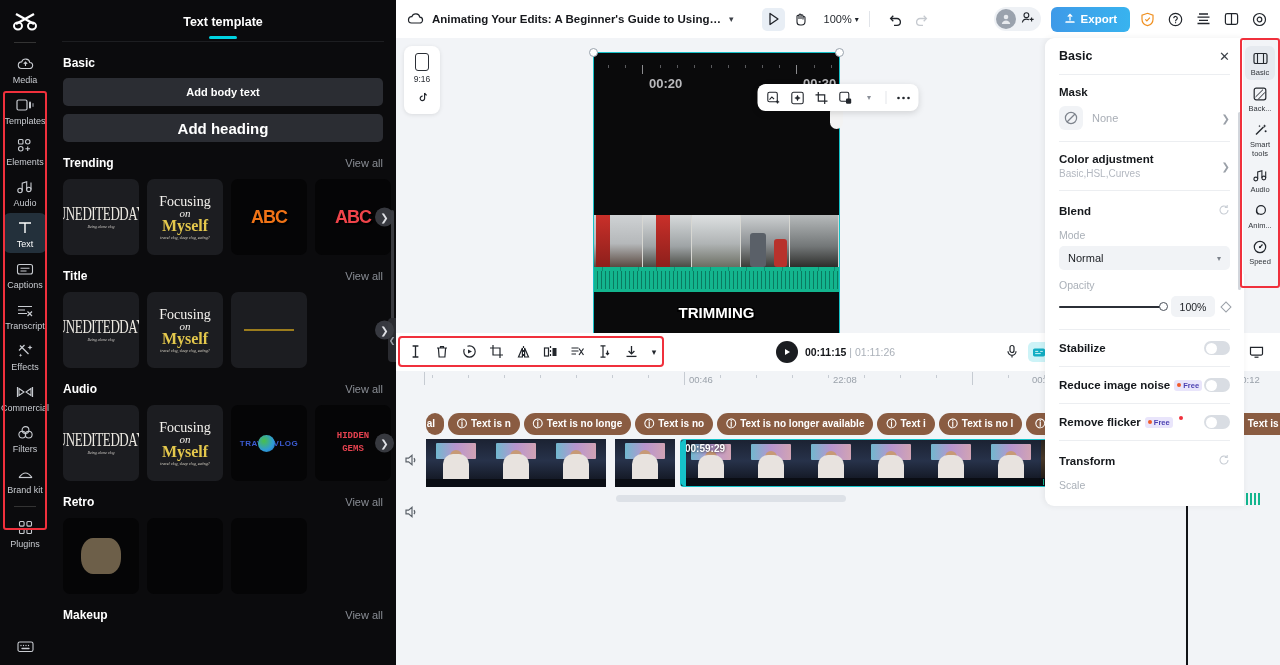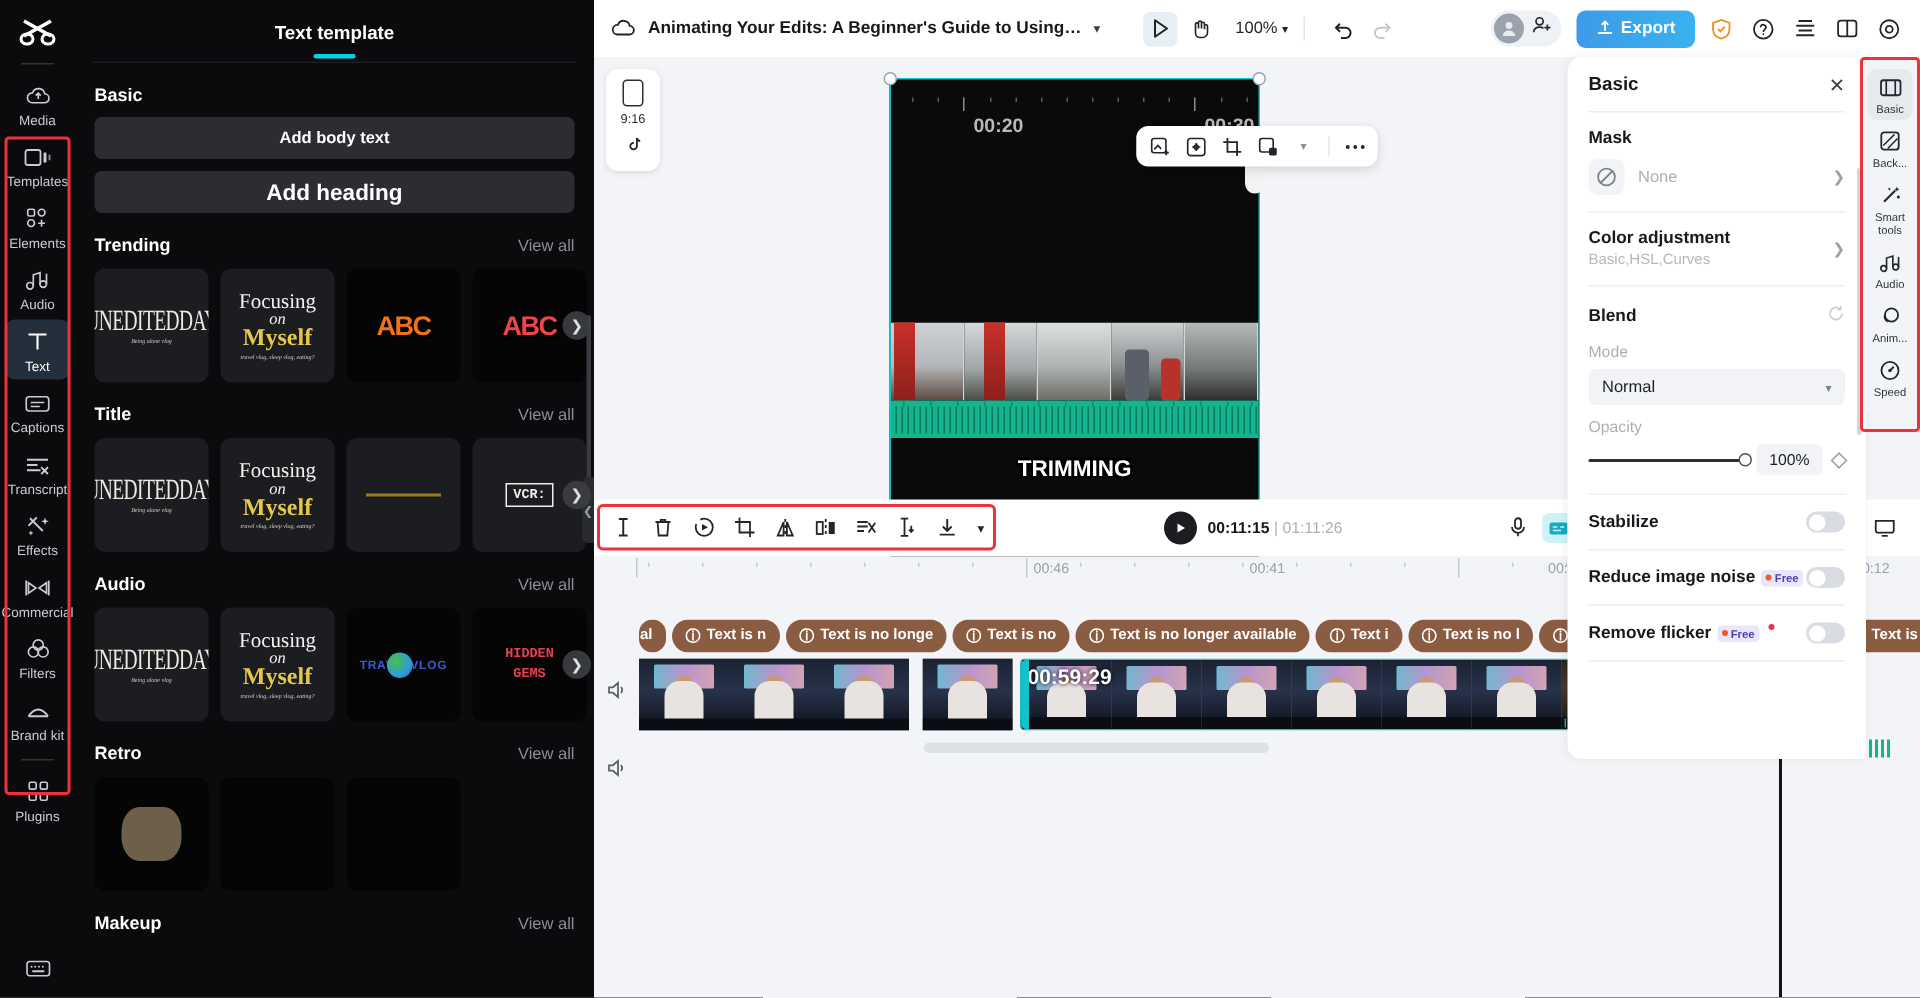--- a/index.html
+++ b/index.html
@@ -225,21 +225,21 @@
                 background: linear-gradient(90deg,#7fd1e8,#d2a7e8,#f0b8c8); opacity:.85; border-radius:1px;}
   .vcell .person { position:absolute; left:17px; top:15px; width:26px; height:28px; background:#e8e3df; border-radius:10px 10px 3px 3px;}
   .vcell .head { position:absolute; left:24px; top:11px; width:12px; height:12px; border-radius:50%; background:#c79a77;}
   .vcell .desk { position:absolute; left:0; bottom:0; width:100%; height:8px; background:#0a0d14;}
   .vcell.alt .bg { background: linear-gradient(180deg,#2a2520 0%, #4a3a2a 40%, #141210 100%); }
   .vcell.alt .scr { background: linear-gradient(90deg,#9a3b2c,#c2644a,#3f3a32); }
   .vcell.alt .person { background:#b23a32; }
   .vcell.dark .bg { background: linear-gradient(180deg,#101317 0%, #1a1f26 60%, #07090b 100%); }
   .vcell .wave { position:absolute; left:2px; bottom:1px; right:2px; height:6px;
                  background: repeating-linear-gradient(90deg,#13b58e 0 1px, transparent 1px 3px); }
-  .vclip-badge { position: absolute; left: 4px; top: 3px; color: #fff; font-size: 14px; font-weight: bold;
+  .vclip-badge { position: absolute; left: 4px; top: 3px; color: #fff; font-size: 10px; font-weight: bold;
                  text-shadow: 0 0 3px #000; z-index: 3; }
   .trim-bar { position: absolute; left: 0; top: 0; width: 5px; height: 100%; background: #16c2c9;
               border-radius: 3px 0 0 3px; z-index: 4; }
   .tl-speaker { position: absolute; left: 6px; width: 18px; height: 18px; display: flex; align-items: center; justify-content: center; }
   .tl-audio-row { position: absolute; left: 30px; right: 0; top: 100px; height: 16px; }
   .tl-audio-pill { position: absolute; left: 190px; width: 230px; height: 7px; background: #dde1e7; border-radius: 4px; top: 4px; }
   .tl-audio-wave { position: absolute; right: 20px; top: 2px; width: 110px; height: 12px;
                    background: repeating-linear-gradient(90deg,#13b58e 0 2px, transparent 2px 4px); }
   .playhead { position: absolute; top: 0; bottom: 0; width: 1.5px; background: #121418; z-index: 9; }
   .playhead .cap { position: absolute; top: -1px; left: -5px; width: 12px; height: 16px;
@@ -509,23 +509,20 @@
       <div class="tile">
         <div class="t-focus">
           <div class="l1">Focusing</div>
           <div class="l2">on</div>
           <div class="l3">Myself</div>
           <div class="l4">travel vlog, sleep vlog, eating?</div>
         </div>
       </div>
       <div class="tile">
         <div class="t-line"></div>
-      </div>
-      <div class="tile">
-        <div class="t-vcr">VCR:</div>
       </div>
       <div class="arrow-next">❯</div>
     </div>
 
     <div class="sec-head">
       <span class="sec-title">Audio</span>
       <span class="view-all">View all</span>
     </div>
     <div class="tiles">
       <div class="tile">
@@ -978,21 +975,21 @@
         <div class="mj" style="left:576px"></div>
         <div class="tk" style="left:612px"></div>
           <div class="tk" style="left:648px"></div>
         <div class="tk" style="left:684px"></div>
           <div class="tk" style="left:720px"></div>
         <div class="tk" style="left:756px"></div>
           <div class="tk" style="left:792px"></div>
         <div class="tk" style="left:828px"></div>
         <div class="mj" style="left:28px"></div>
         <div class="lb" style="left:293px">00:46</div>
-        <div class="lb" style="left:437px">00:41</div>
+        <div class="lb" style="left:437px">22:08</div>
         <div class="lb" style="left:636px">00:10</div>
         <div class="lb" style="left:840px">00:12</div>
       </div>
 
       <div class="tl-rows">
 
         <div class="tl-track-text">
           <div class="textclip" style="padding-left:0;width:18px;justify-content:flex-end">
             <span>al</span>
           </div>
@@ -1255,20 +1252,32 @@
                 <span>Free</span>
             </span>
             <span class="reddot"></span>
           </span>
           <span class="switch">
               <span class="sk"></span>
             </span>
         </div>
         <div class="pr-hr" style="margin-top:11px"></div>
 
+        <div class="pr-sec">
+          <div class="pr-row">
+            <span class="pr-lbl">Transform</span>
+            <span>
+              <svg width="12" height="12" viewBox="0 0 12 12">
+                  <path d="M10 6a4 4 0 1 1-1.4-3" stroke="#c9ced5" stroke-width="1.1" fill="none"></path>
+                  <path d="M9.2 1v2.4H6.8" stroke="#c9ced5" stroke-width="1.1" fill="none"></path>
+                </svg>
+            </span>
+          </div>
+          <div class="pr-mode">Scale</div>
+        </div>
 
         <div class="pr-scrollbar"></div>
       </div>
 
       <div class="rtabs">
         <div class="rtab active">
           <span class="rt-ico">
             <svg width="15" height="13" viewBox="0 0 15 13">
                 <rect x="1" y="1.5" width="13" height="10" rx="1.6" stroke="#24282e" stroke-width="1.2" fill="none"></rect>
                 <path d="M4.5 1.5v10M10.5 1.5v10" stroke="#24282e" stroke-width="1.1"></path>

